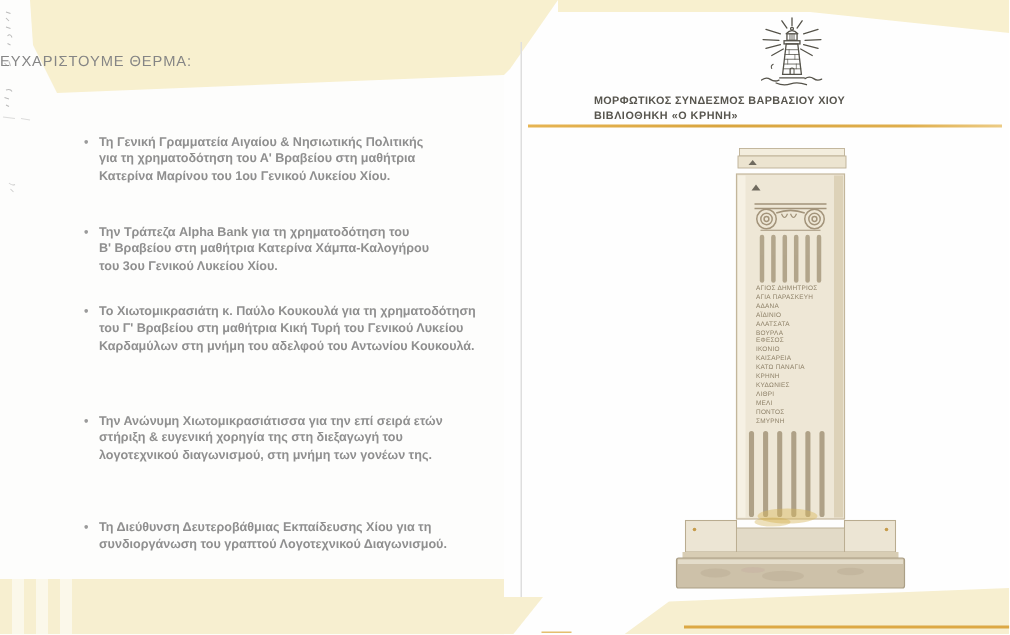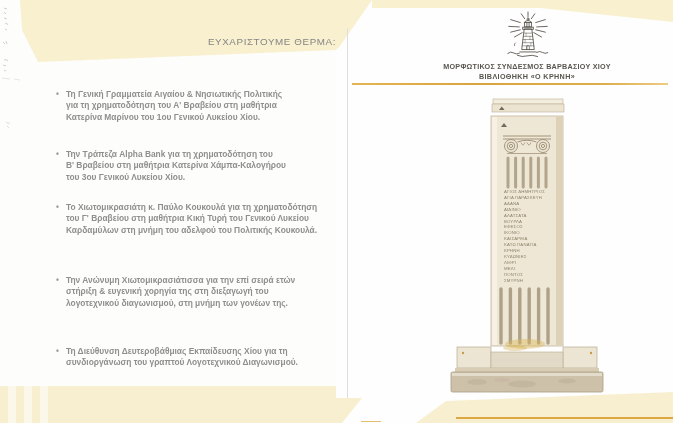--- a/index.html
+++ b/index.html
@@ -9,21 +9,21 @@
   }
   
   .left-page{position:absolute;left:0;top:0;width:336px;height:423px;background:#fdfdfc;}
   .cream-top-left{
     position:absolute;left:0;top:0;width:336px;height:64px;background:#f8f0cf;
     clip-path:polygon(20px 0,336px 0,336px 50px,38px 62px,22px 30px);
   }
   .cream-bottom-left{position:absolute;left:0;top:386px;width:336px;height:37px;background:#f7efd0;}
   .cream-stripe{position:absolute;top:386px;width:8px;height:37px;background:rgba(255,255,255,.55);}
   .thanks-title{
-    position:absolute;left:0;top:36px;width:336px;text-align:right;
+    position:absolute;left:0;top:36px;width:336px;text-align:left;
     font-size:9.8px;letter-spacing:.6px;color:#858585;font-weight:400;
   }
   .ack-list{position:absolute;left:0;top:0;margin:0;padding:0;list-style:none;width:336px;height:423px;}
   .ack-item{
     position:absolute;left:66px;width:258px;margin:0;
     font-size:8.4px;line-height:11.3px;color:#8f8f8f;white-space:pre-line;font-weight:bold;
   }
   .ack-item::before{content:"•";position:absolute;left:-10px;top:-.5px;color:#9a9a9a;font-size:8.4px;}
   .ack-0{top:89px}.ack-1{top:149px}.ack-2{top:202px}.ack-3{top:275px}.ack-4{top:346px}
   .scan-marks{position:absolute;left:0;top:2px;}
@@ -31,21 +31,21 @@
   .right-page{position:absolute;left:336px;top:0;width:337px;height:423px;background:#fefefe;}
   .cream-top-right-strip{
     position:absolute;left:0;top:0;width:337px;height:24px;background:#f8f0cf;
     clip-path:polygon(36px 0,337px 0,337px 22px,204px 8px,36px 8px);
   }
   .cream-top-right-wedge{
     position:absolute;left:0;top:0;width:40px;height:52px;background:#f8f0cf;
     clip-path:polygon(0 0,36px 0,4px 46px,0 50px);
   }
   .page-edge-line{position:absolute;left:11px;top:28px;width:1px;height:372px;background:#dedede;}
-  .org-block{position:absolute;left:60px;top:62px;width:262px;text-align:center;color:#58564f;}
+  .org-block{position:absolute;left:60px;top:62px;width:262px;color:#58564f;}
   .org-line1{font-size:7.2px;font-weight:700;letter-spacing:.25px;line-height:10px;}
   .org-line2{font-size:7.2px;font-weight:700;letter-spacing:.35px;line-height:9px;}
   .gold-rule{
     position:absolute;left:16px;top:83px;width:316px;height:2.2px;
     background:linear-gradient(to right,#e6b452,#d9a53f 40%,#dfae4c 80%,#eccb84);
   }
   .monument{position:absolute;left:111px;top:96px;width:160px;height:300px;}
   .monument-inscription{
     position:absolute;left:57px;top:93px;width:54px;
     font-size:4.3px;line-height:5.9px;letter-spacing:.15px;color:#8f8269;white-space:pre-line;
@@ -88,21 +88,21 @@
 
     <ul class="ack-list">
       <li class="ack-item ack-0">Τη Γενική Γραμματεία Αιγαίου &amp; Νησιωτικής Πολιτικής
 για τη χρηματοδότηση του Α' Βραβείου στη μαθήτρια
 Κατερίνα Μαρίνου του 1ου Γενικού Λυκείου Χίου.</li>
       <li class="ack-item ack-1">Την Τράπεζα Alpha Bank για τη χρηματοδότηση του
 Β' Βραβείου στη μαθήτρια Κατερίνα Χάμπα-Καλογήρου
 του 3ου Γενικού Λυκείου Χίου.</li>
       <li class="ack-item ack-2">Το Χιωτομικρασιάτη κ. Παύλο Κουκουλά για τη χρηματοδότηση
 του Γ' Βραβείου στη μαθήτρια Κική Τυρή του Γενικού Λυκείου
-Καρδαμύλων στη μνήμη του αδελφού του Πολιτικής Κουκουλά.</li>
+Καρδαμύλων στη μνήμη του αδελφού του Αντωνίου Κουκουλά.</li>
       <li class="ack-item ack-3">Την Ανώνυμη Χιωτομικρασιάτισσα για την επί σειρά ετών
 στήριξη &amp; ευγενική χορηγία της στη διεξαγωγή του
 λογοτεχνικού διαγωνισμού, στη μνήμη των γονέων της.</li>
       <li class="ack-item ack-4">Τη Διεύθυνση Δευτεροβάθμιας Εκπαίδευσης Χίου για τη
 συνδιοργάνωση του γραπτού Λογοτεχνικού Διαγωνισμού.</li>
     </ul>
   </div>
 
   <div class="right-page">
     <div class="cream-top-right-strip"></div>

